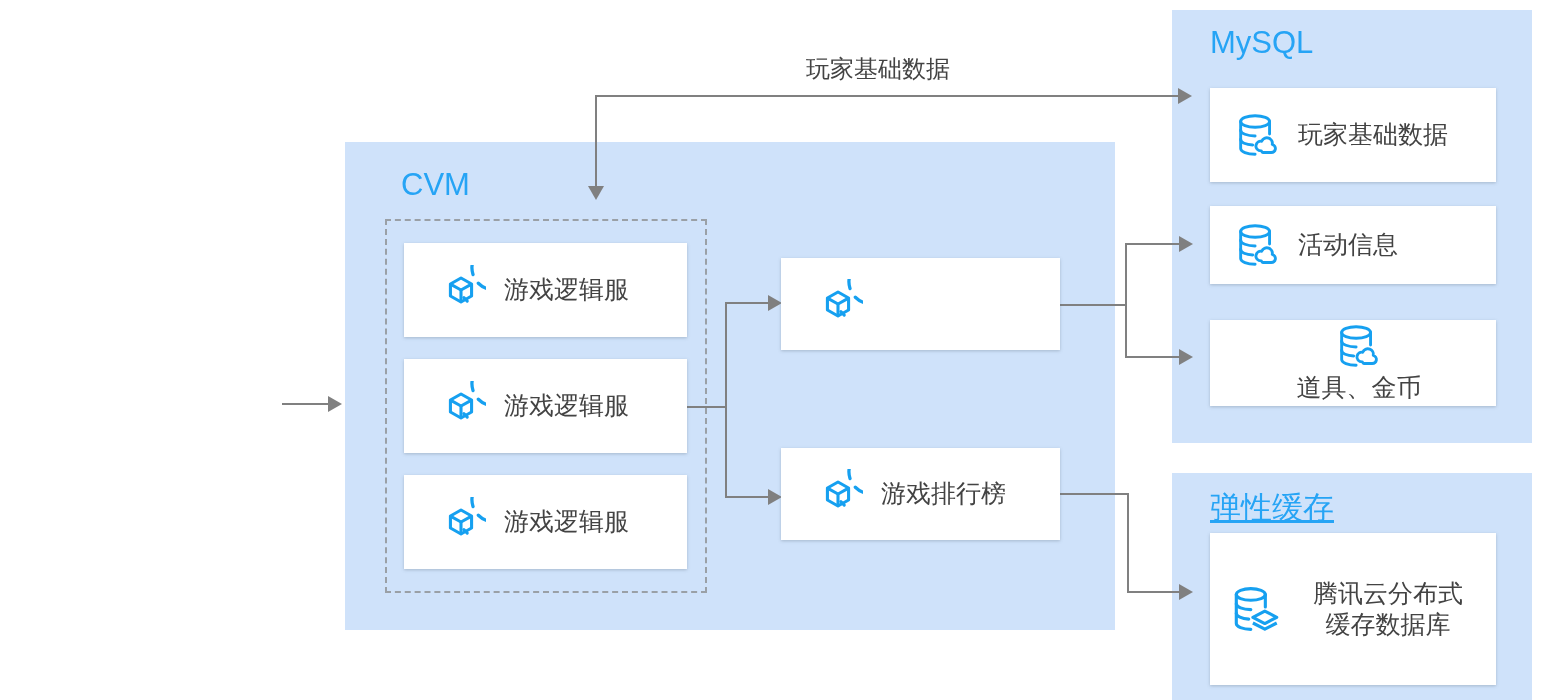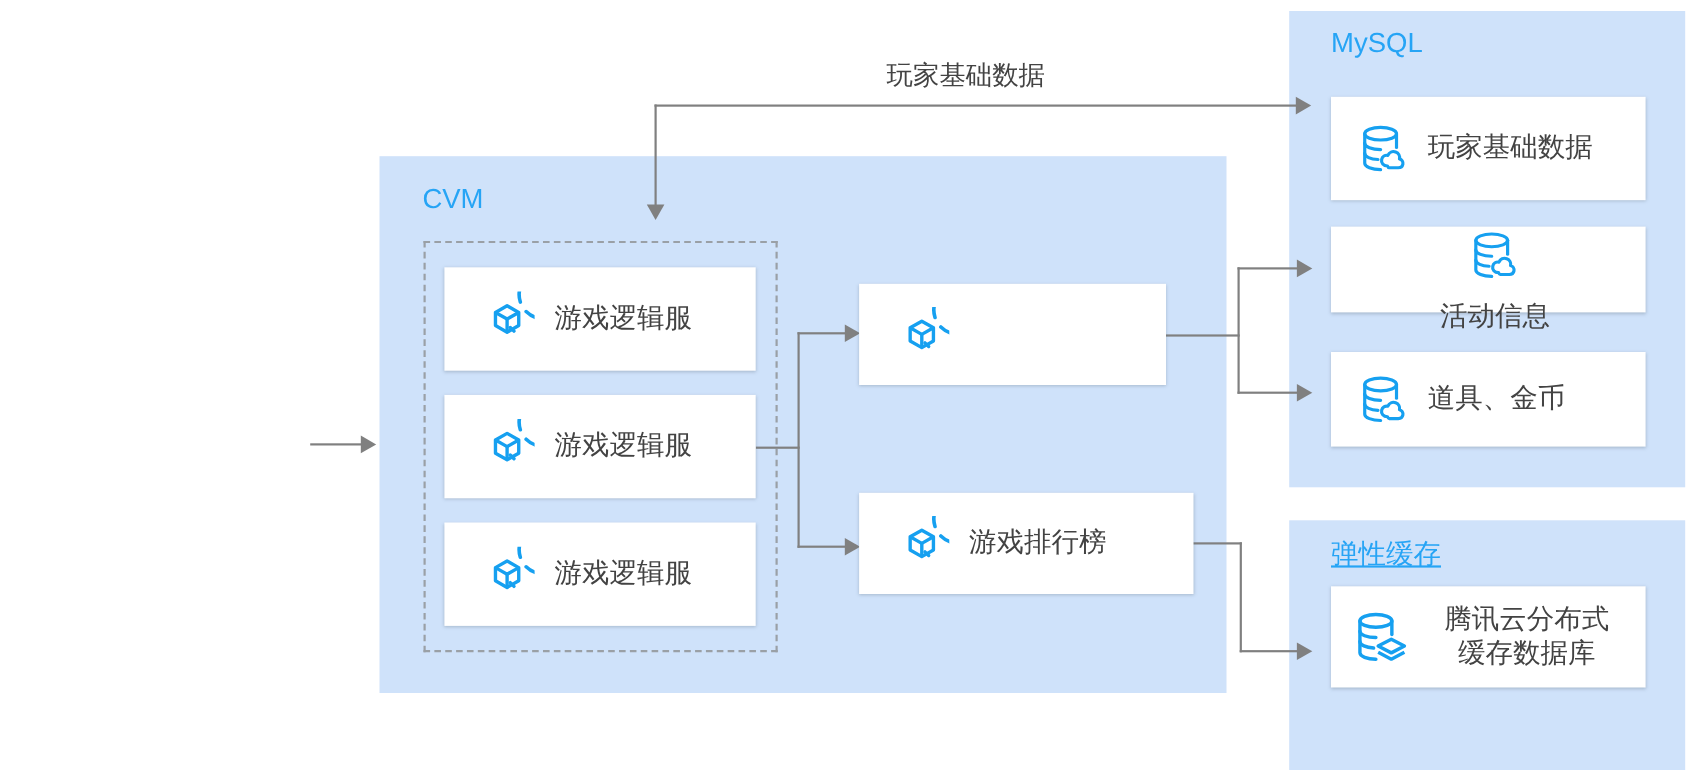--- a/index.html
+++ b/index.html
@@ -17,21 +17,21 @@
   }
 
   
   .group-panel {
     position: absolute;
     background: #cfe2fa;
   }
   .group-title {
     position: absolute;
     color: #26a4f5;
-    font-size: 25px;
+    font-size: 31px;
     line-height: 1;
     white-space: nowrap;
   }
 
   
   .dashed-group {
     position: absolute;
     border: 2px dashed #9aa0a6;
     box-sizing: border-box;
     background: transparent;
@@ -94,21 +94,21 @@
     line-height: 1;
     white-space: nowrap;
   }
 </style>
 </head>
 <body>
 
 <div id="canvas">
 
   <div class="group-panel" style="left:345px; top:142px; width:770px; height:488px;"></div>
-  <div class="group-title" style="left:384px; top:169px;">CVM</div>
+  <div class="group-title" style="left:401px; top:169px;">CVM</div>
 
   <div class="group-panel" style="left:1172px; top:10px; width:360px; height:433px;"></div>
   <div class="group-title" style="left:1210px; top:27px;">MySQL</div>
 
   <div class="group-panel" style="left:1172px; top:473px; width:360px; height:227px;"></div>
   <div class="group-title" style="left:1210px; top:492px;text-decoration:underline;">弹性缓存</div>
 
   <div class="dashed-group" style="left:385px; top:219px; width:322px; height:374px;"></div>
 
   <div class="conn conn-h" style="left:282px; top:403px; width:48px;"></div>
@@ -184,21 +184,21 @@
       <svg width="50" height="50" viewBox="0 0 52 52">
         <path d="M38.5 10 A22 22 0 1 1 44 19 " fill="none" stroke="#16a0f0" stroke-width="3.4" stroke-linecap="round"></path>
         <path d="M26 13.5 L37 19.8 L37 32.2 L26 38.5 L15 32.2 L15 19.8 Z" fill="none" stroke="#16a0f0" stroke-width="3.2" stroke-linejoin="round"></path>
         <path d="M15 19.8 L26 26 L37 19.8" fill="none" stroke="#16a0f0" stroke-width="3.2" stroke-linejoin="round"></path>
         <path d="M26 26 L26 38.5" fill="none" stroke="#16a0f0" stroke-width="3.2"></path>
         <path d="M29 34 L32.5 37.5" fill="none" stroke="#16a0f0" stroke-width="3.2" stroke-linecap="round"></path>
       </svg>
     </span>
   </div>
 
-  <div class="node" style="left:781px; top:448px; width:304px; height:92px; padding:0 12px 0 32px; gap:18px;">
+  <div class="node" style="left:781px; top:448px; width:279px; height:92px; padding:0 12px 0 32px; gap:18px;">
     <span class="icon-wrap">
       <svg width="50" height="50" viewBox="0 0 52 52">
         <path d="M38.5 10 A22 22 0 1 1 44 19 " fill="none" stroke="#16a0f0" stroke-width="3.4" stroke-linecap="round"></path>
         <path d="M26 13.5 L37 19.8 L37 32.2 L26 38.5 L15 32.2 L15 19.8 Z" fill="none" stroke="#16a0f0" stroke-width="3.2" stroke-linejoin="round"></path>
         <path d="M15 19.8 L26 26 L37 19.8" fill="none" stroke="#16a0f0" stroke-width="3.2" stroke-linejoin="round"></path>
         <path d="M26 26 L26 38.5" fill="none" stroke="#16a0f0" stroke-width="3.2"></path>
         <path d="M29 34 L32.5 37.5" fill="none" stroke="#16a0f0" stroke-width="3.2" stroke-linecap="round"></path>
       </svg>
     </span>
     <span class="node-label">游戏排行榜</span>
@@ -211,49 +211,49 @@
         <path d="M9 13 L9 41 C9 44.3 15.7 47 24 47" fill="none" stroke="#16a0f0" stroke-width="3" stroke-linecap="round"></path>
         <path d="M39 13 L39 26" fill="none" stroke="#16a0f0" stroke-width="3" stroke-linecap="round"></path>
         <path d="M9 22 C9 25.3 15.7 28 24 28" fill="none" stroke="#16a0f0" stroke-width="3" stroke-linecap="round"></path>
         <path d="M9 31.5 C9 34.8 14.5 37.2 21.5 37.4" fill="none" stroke="#16a0f0" stroke-width="3" stroke-linecap="round"></path>
         <path d="M30.5 43.5 C26.6 43.5 24.2 40.6 25 37.3 C25.6 34.6 28.2 33 30.8 33.5 C32 30.6 35.2 29.2 38.2 30.3 C40.9 31.3 42.4 34.1 41.8 36.8 C44 37.4 45.4 39.6 45 41.8 C44.6 43.8 42.8 45.2 40.7 45.2 L32 45.2 C31.5 45.2 31 44.9 30.5 43.5 Z" fill="#ffffff" stroke="#16a0f0" stroke-width="3" stroke-linejoin="round"></path>
       </svg>
     </span>
     <span class="node-label">玩家基础数据</span>
   </div>
 
-  <div class="node" style="left:1210px; top:206px; width:286px; height:78px; padding:0 10px 0 22px; gap:14px;flex-direction:column;">
+  <div class="node" style="left:1210px; top:206px; width:286px; height:78px; padding:0 10px 0 22px; gap:14px;">
     <span class="icon-wrap">
       <svg width="52" height="52" viewBox="0 0 54 54">
         <ellipse cx="24" cy="13" rx="15" ry="6" fill="none" stroke="#16a0f0" stroke-width="3"></ellipse>
         <path d="M9 13 L9 41 C9 44.3 15.7 47 24 47" fill="none" stroke="#16a0f0" stroke-width="3" stroke-linecap="round"></path>
         <path d="M39 13 L39 26" fill="none" stroke="#16a0f0" stroke-width="3" stroke-linecap="round"></path>
         <path d="M9 22 C9 25.3 15.7 28 24 28" fill="none" stroke="#16a0f0" stroke-width="3" stroke-linecap="round"></path>
         <path d="M9 31.5 C9 34.8 14.5 37.2 21.5 37.4" fill="none" stroke="#16a0f0" stroke-width="3" stroke-linecap="round"></path>
         <path d="M30.5 43.5 C26.6 43.5 24.2 40.6 25 37.3 C25.6 34.6 28.2 33 30.8 33.5 C32 30.6 35.2 29.2 38.2 30.3 C40.9 31.3 42.4 34.1 41.8 36.8 C44 37.4 45.4 39.6 45 41.8 C44.6 43.8 42.8 45.2 40.7 45.2 L32 45.2 C31.5 45.2 31 44.9 30.5 43.5 Z" fill="#ffffff" stroke="#16a0f0" stroke-width="3" stroke-linejoin="round"></path>
       </svg>
     </span>
     <span class="node-label">活动信息</span>
   </div>
 
-  <div class="node" style="left:1210px; top:320px; width:286px; height:86px; padding:0 10px 0 22px; gap:14px;">
+  <div class="node" style="left:1210px; top:320px; width:286px; height:86px; padding:0 10px 0 22px; gap:0;flex-direction:column;">
     <span class="icon-wrap">
       <svg width="52" height="52" viewBox="0 0 54 54">
         <ellipse cx="24" cy="13" rx="15" ry="6" fill="none" stroke="#16a0f0" stroke-width="3"></ellipse>
         <path d="M9 13 L9 41 C9 44.3 15.7 47 24 47" fill="none" stroke="#16a0f0" stroke-width="3" stroke-linecap="round"></path>
         <path d="M39 13 L39 26" fill="none" stroke="#16a0f0" stroke-width="3" stroke-linecap="round"></path>
         <path d="M9 22 C9 25.3 15.7 28 24 28" fill="none" stroke="#16a0f0" stroke-width="3" stroke-linecap="round"></path>
         <path d="M9 31.5 C9 34.8 14.5 37.2 21.5 37.4" fill="none" stroke="#16a0f0" stroke-width="3" stroke-linecap="round"></path>
         <path d="M30.5 43.5 C26.6 43.5 24.2 40.6 25 37.3 C25.6 34.6 28.2 33 30.8 33.5 C32 30.6 35.2 29.2 38.2 30.3 C40.9 31.3 42.4 34.1 41.8 36.8 C44 37.4 45.4 39.6 45 41.8 C44.6 43.8 42.8 45.2 40.7 45.2 L32 45.2 C31.5 45.2 31 44.9 30.5 43.5 Z" fill="#ffffff" stroke="#16a0f0" stroke-width="3" stroke-linejoin="round"></path>
       </svg>
     </span>
     <span class="node-label">道具、金币</span>
   </div>
 
-  <div class="node two-line" style="left:1210px; top:533px; width:286px; height:92px; padding:0 14px 0 18px; gap:10px;">
+  <div class="node two-line" style="left:1210px; top:533px; width:286px; height:152px; padding:0 14px 0 18px; gap:10px;">
     <span class="icon-wrap">
       <svg width="56" height="56" viewBox="0 0 54 54">
         <ellipse cx="22" cy="13" rx="14" ry="5.6" fill="none" stroke="#16a0f0" stroke-width="3"></ellipse>
         <path d="M8 13 L8 41 C8 44.1 14.3 46.6 22 46.6" fill="none" stroke="#16a0f0" stroke-width="3" stroke-linecap="round"></path>
         <path d="M36 13 L36 25" fill="none" stroke="#16a0f0" stroke-width="3" stroke-linecap="round"></path>
         <path d="M8 22 C8 25.1 14.3 27.6 22 27.6" fill="none" stroke="#16a0f0" stroke-width="3" stroke-linecap="round"></path>
         <path d="M8 31 C8 34 13.3 36.4 20 36.8" fill="none" stroke="#16a0f0" stroke-width="3" stroke-linecap="round"></path>
         <path d="M35.5 29 L47 35 L35.5 41 L24 35 Z" fill="#ffffff" stroke="#16a0f0" stroke-width="3" stroke-linejoin="round"></path>
         <path d="M24 40.5 L35.5 46.5 L47 40.5" fill="none" stroke="#16a0f0" stroke-width="3" stroke-linejoin="round"></path>
       </svg>

